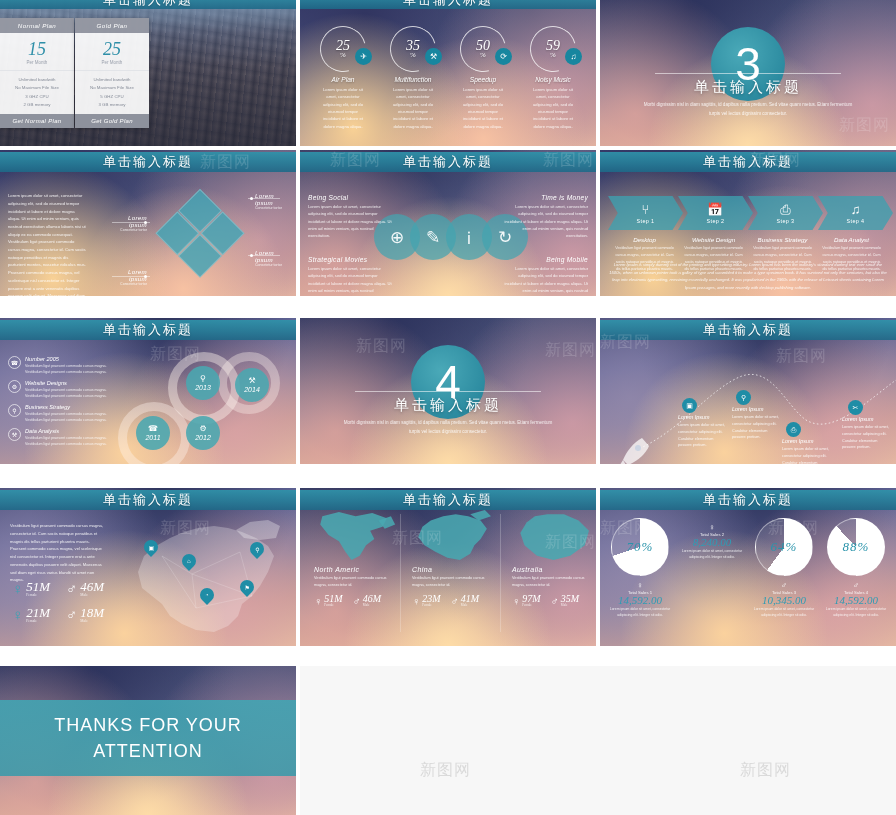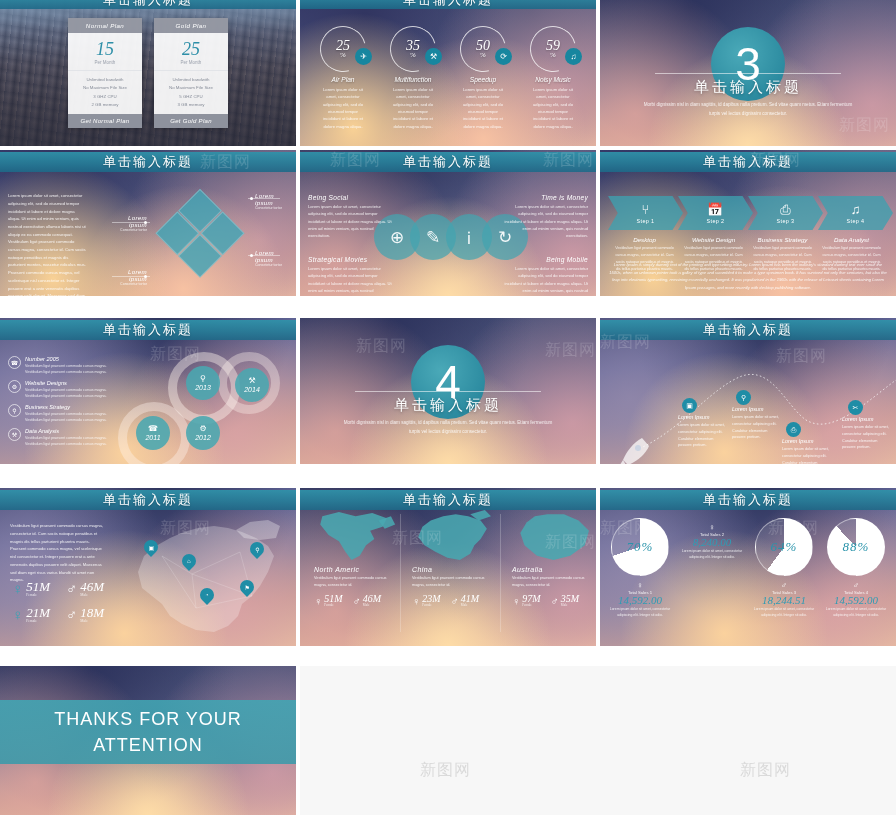--- a/index.html
+++ b/index.html
@@ -77,21 +77,21 @@
     z-index: 2;
     display: flex; align-items: center; justify-content: center;
     color: #fff;
     background: linear-gradient(180deg, rgba(47,147,170,0.92) 0%, rgba(38,125,152,0.92) 55%, rgba(30,105,136,0.9) 100%);
     box-shadow: 0 0 0 0 rgba(0,0,0,0);
     font-family: "Liberation Serif", serif;
   }
   .hdr span { font-size: 13px; letter-spacing: 2px; text-shadow: 0 1px 2px rgba(0,0,0,0.25); }
 
   
-  .price-row { position: absolute; inset: 0; display: flex; align-items: center; justify-content: center; gap: 12px; z-index: 2; border-radius: 32px; }
+  .price-row { position: absolute; inset: 0; display: flex; align-items: center; gap: 1px; z-index: 2; border-radius: 32px; }
   .card { width: 74px; background: rgba(255,255,255,0.92); text-align: center; color: #6d7480;
           box-shadow: 0 1px 4px rgba(0,0,0,0.25); }
   .card.feat { margin-top: -12px; margin-bottom: -12px; }
   .card .cap { background: rgba(120,124,138,0.78); color: #fff; font-size: 6.2px; padding: 4px 0; letter-spacing: .4px; font-style: italic; }
   .card .amt { font-size: 18px; color: #2e8fa8; padding-top: 6px; font-style: italic; font-family: "Liberation Serif", serif; }
   .card .per { font-size: 4.5px; color: #9aa0ac; padding-bottom: 5px; border-bottom: 1px solid #e2e4e8; }
   .card ul { list-style: none; padding: 5px 3px; }
   .card li { font-size: 4.4px; line-height: 1.9; color: #868c98; }
   .card .cta { background: rgba(118,122,136,0.8); color: #fff; font-size: 6px; padding: 4px 0; font-style: italic; letter-spacing: .3px; }
 
@@ -206,21 +206,21 @@
   .pie { width: 58px; height: 58px; border-radius: 50%; margin: 0 auto; position: relative;
          display: flex; align-items: center; justify-content: center; }
   .pielbl { position: relative; z-index: 2; font-size: 13px; color: #2a94ab; font-style: italic;
             font-family: "Liberation Serif", serif; letter-spacing: 1px; }
   .picon { font-size: 8px; margin-top: 5px; }
   .ptl { font-size: 4.2px; color: rgba(255,255,255,0.9); }
   .pval { font-size: 11px; color: #2f9cb4; font-style: italic; font-family: "Liberation Serif", serif; margin-top: -1px; }
   .pdesc { font-size: 3.4px; color: rgba(255,255,255,0.82); line-height: 1.7; margin-top: 1px; }
 
   
-  .thanksband { position: absolute; left: 0; right: 0; top: 34px; height: 64px;
+  .thanksband { position: absolute; left: 0; right: 0; top: 34px; height: 76px;
                 background: linear-gradient(180deg, rgba(66,166,180,0.88) 0%, rgba(58,154,170,0.88) 100%);
                 display: flex; align-items: center; justify-content: center; z-index: 2; }
   .thankstxt { color: #fff; font-size: 18px; letter-spacing: 1px; text-align: center; line-height: 1.45; }
 </style>
 </head>
 <body>
 
 <div id="grid">
 
   <div class="slide" style="left:0;top:0;width:296px;height:146px">
@@ -749,21 +749,21 @@
         <div class="ptl">Total Sales 2</div>
         <div class="pval">8,240.00</div>
         <div class="pdesc">Lorem ipsum dolor sit amet, consectetur adipiscing elit. Integer sit odio.</div>
       </div>
       <div class="piecol">
         <div class="pie" style="background: conic-gradient(rgb(255, 255, 255) 0deg, rgb(255, 255, 255) 216deg, rgba(255, 255, 255, 0.1) 216deg, rgba(255, 255, 255, 0.1) 360deg); border: 1px solid rgba(255, 255, 255, 0.45);">
           <span class="pielbl">64%</span>
         </div>
         <div class="picon">♂</div>
         <div class="ptl">Total Sales 3</div>
-        <div class="pval">18,244.51</div>
+        <div class="pval">10,345.00</div>
         <div class="pdesc">Lorem ipsum dolor sit amet, consectetur adipiscing elit. Integer sit odio.</div>
       </div>
       <div class="piecol">
         <div class="pie" style="background: conic-gradient(rgb(255, 255, 255) 0deg, rgb(255, 255, 255) 316.8deg, rgba(255, 255, 255, 0.1) 316.8deg, rgba(255, 255, 255, 0.1) 360deg); border: 1px solid rgba(255, 255, 255, 0.45);">
           <span class="pielbl">88%</span>
         </div>
         <div class="picon">♂</div>
         <div class="ptl">Total Sales 4</div>
         <div class="pval">14,592.00</div>
         <div class="pdesc">Lorem ipsum dolor sit amet, consectetur adipiscing elit. Integer sit odio.</div>

